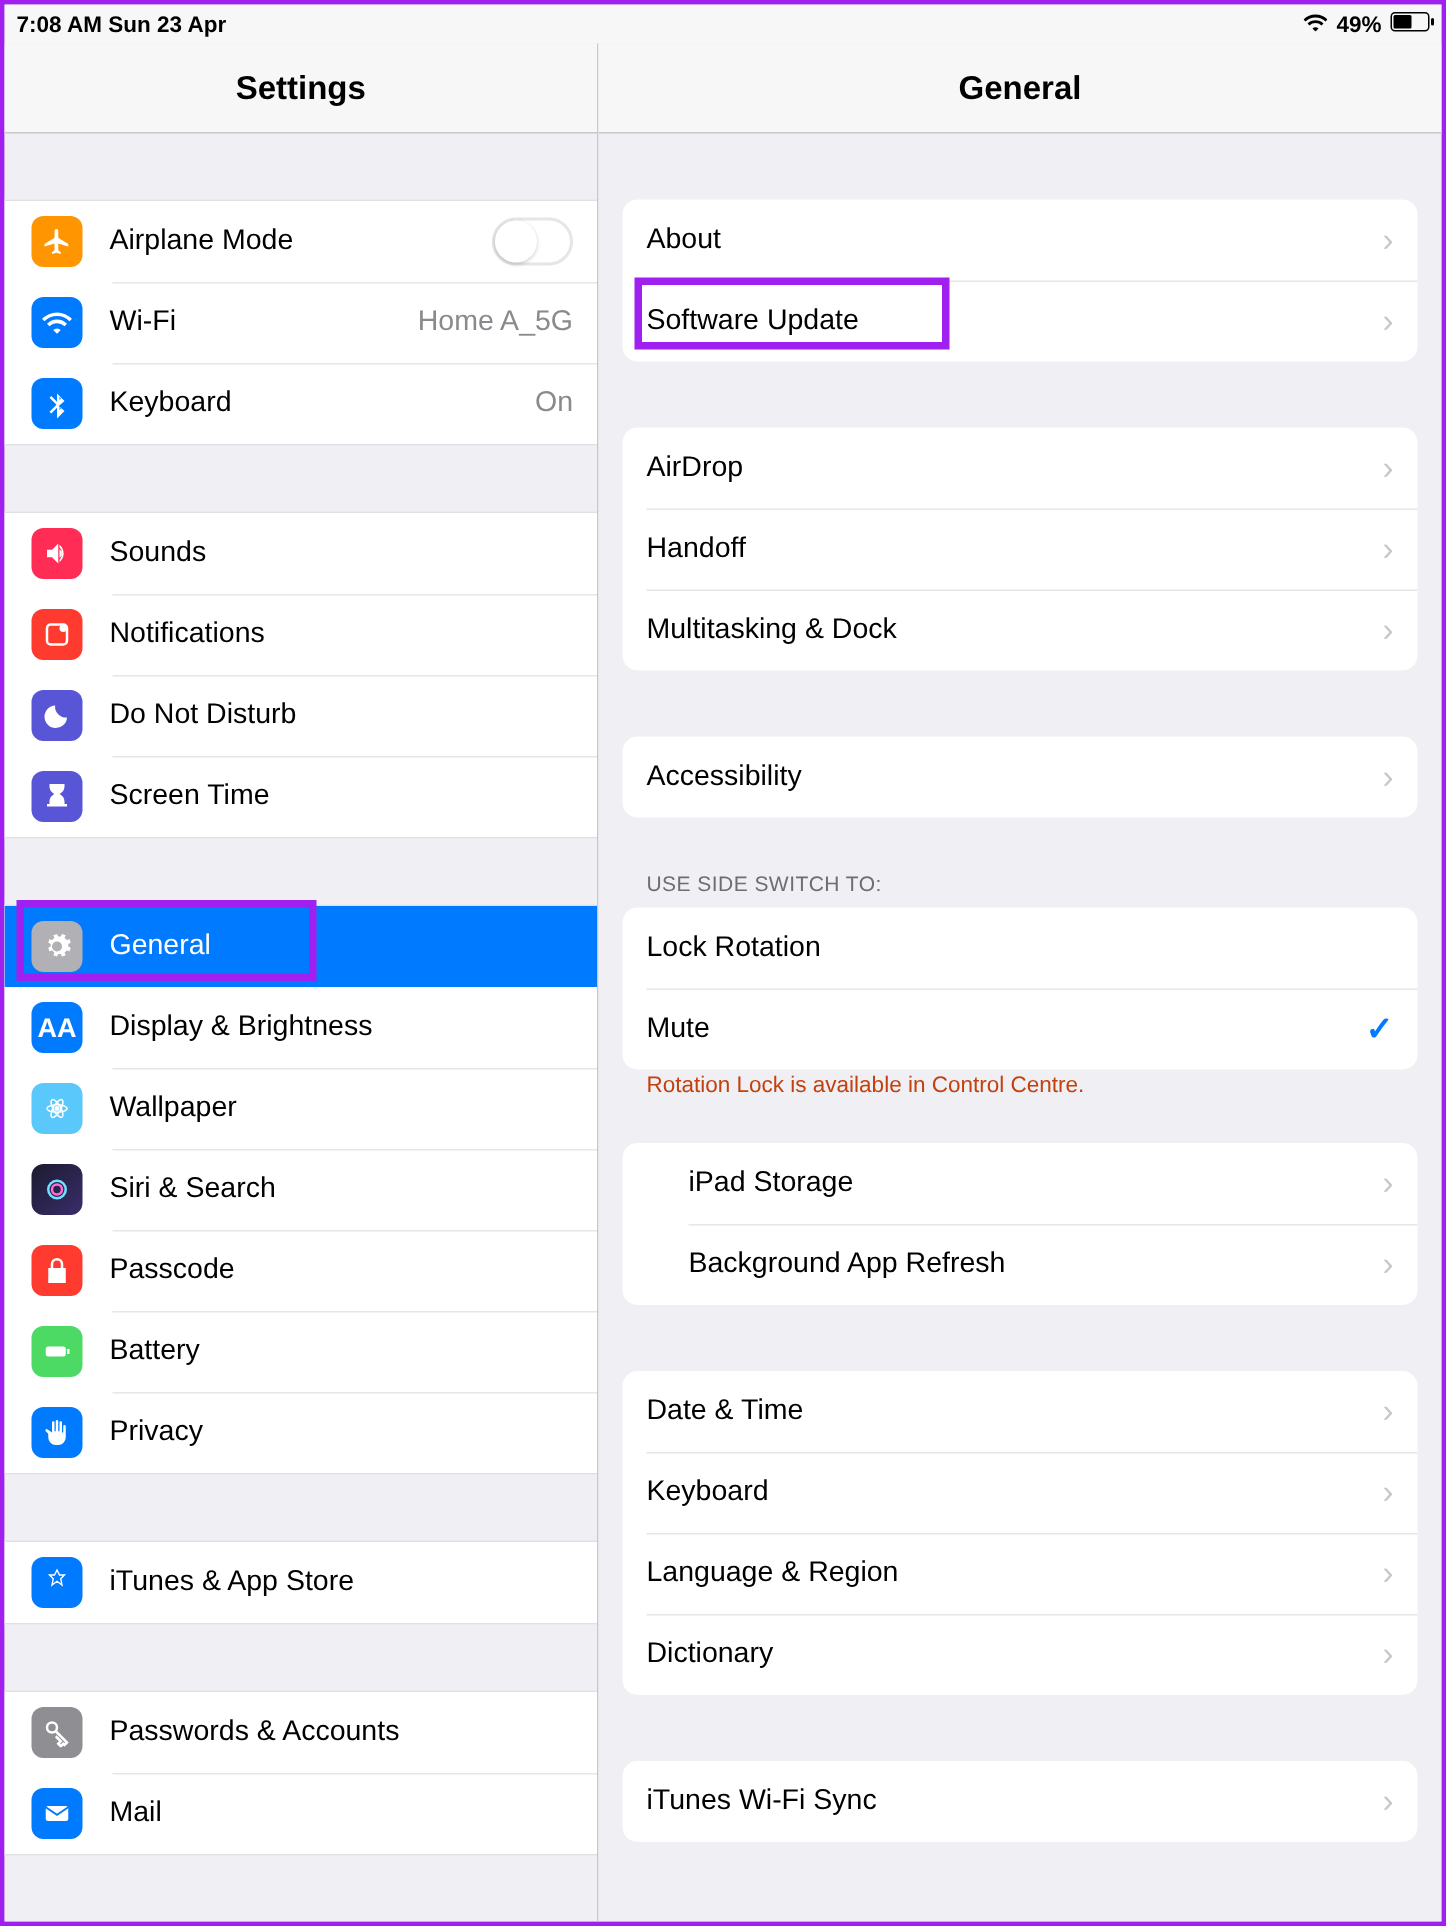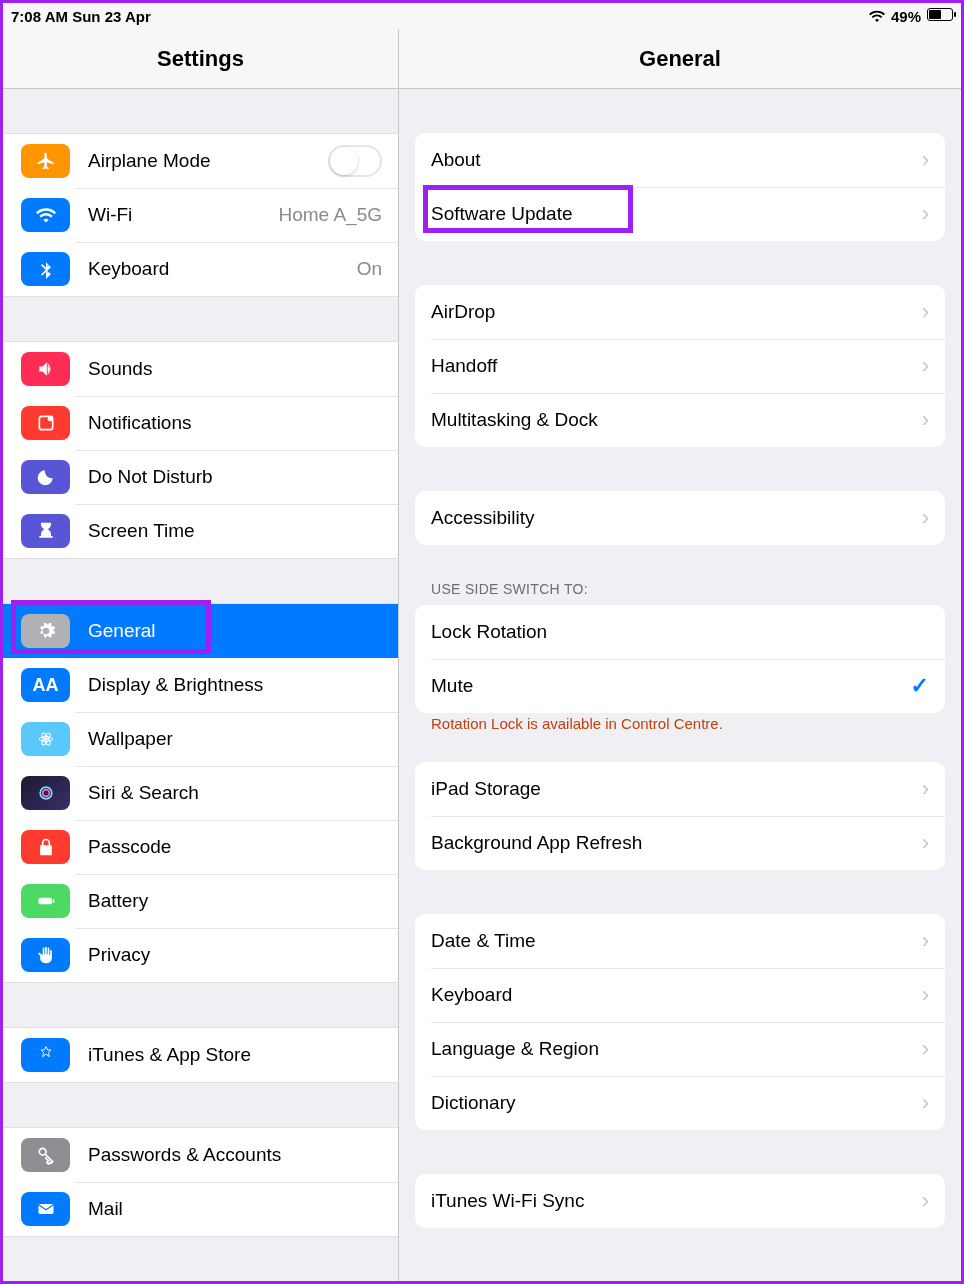--- a/index.html
+++ b/index.html
@@ -42,21 +42,21 @@
     position: relative;
   }
   .sb-row + .sb-row::before {
     content: ""; position: absolute; left: 72px; right: 0; top: 0;
     border-top: 1px solid #e5e5ea;
   }
   .sb-row.selected { background: #007aff; }
   .sb-row.selected .sb-label { color: #fff; }
   .sb-row.selected .sb-icon { background: #b0b0b5 !important; color: #fff; }
   .sb-icon {
-    width: 49px; height: 34px; border-radius: 8px;
+    width: 34px; height: 34px; border-radius: 8px;
     display: flex; align-items: center; justify-content: center;
     color: #fff; flex-shrink: 0; margin-right: 18px;
     font-size: 18px;
   }
   .sb-label { font-size: 19px; flex: 1; color: #000; }
   .sb-value { font-size: 19px; color: #8a8a8e; }
   .toggle {
     width: 54px; height: 32px; border-radius: 16px;
     background: #fff; border: 2px solid #e5e5ea; position: relative;
   }
@@ -75,21 +75,21 @@
     height: 60px; display: flex; align-items: center; justify-content: center;
     background: #f7f7f8; border-bottom: 1px solid #c8c7cc;
     font-size: 22px; font-weight: 700;
   }
   .detail-body { padding: 0 16px; overflow-y: auto; }
   .d-section {
     background: #fff; border-radius: 10px;
     margin-top: 44px;
     overflow: hidden;
   }
-  .d-section.short-gap { margin-top: 30px; }
+  .d-section.short-gap { margin-top: 30px; padding-left: 28px; }
   .d-row {
     display: flex; align-items: center; justify-content: space-between;
     padding: 14px 16px; min-height: 54px;
     font-size: 19px;
     position: relative;
   }
   .d-row + .d-row::before {
     content: ""; position: absolute; left: 16px; right: 0; top: 0;
     border-top: 1px solid #e5e5ea;
   }

